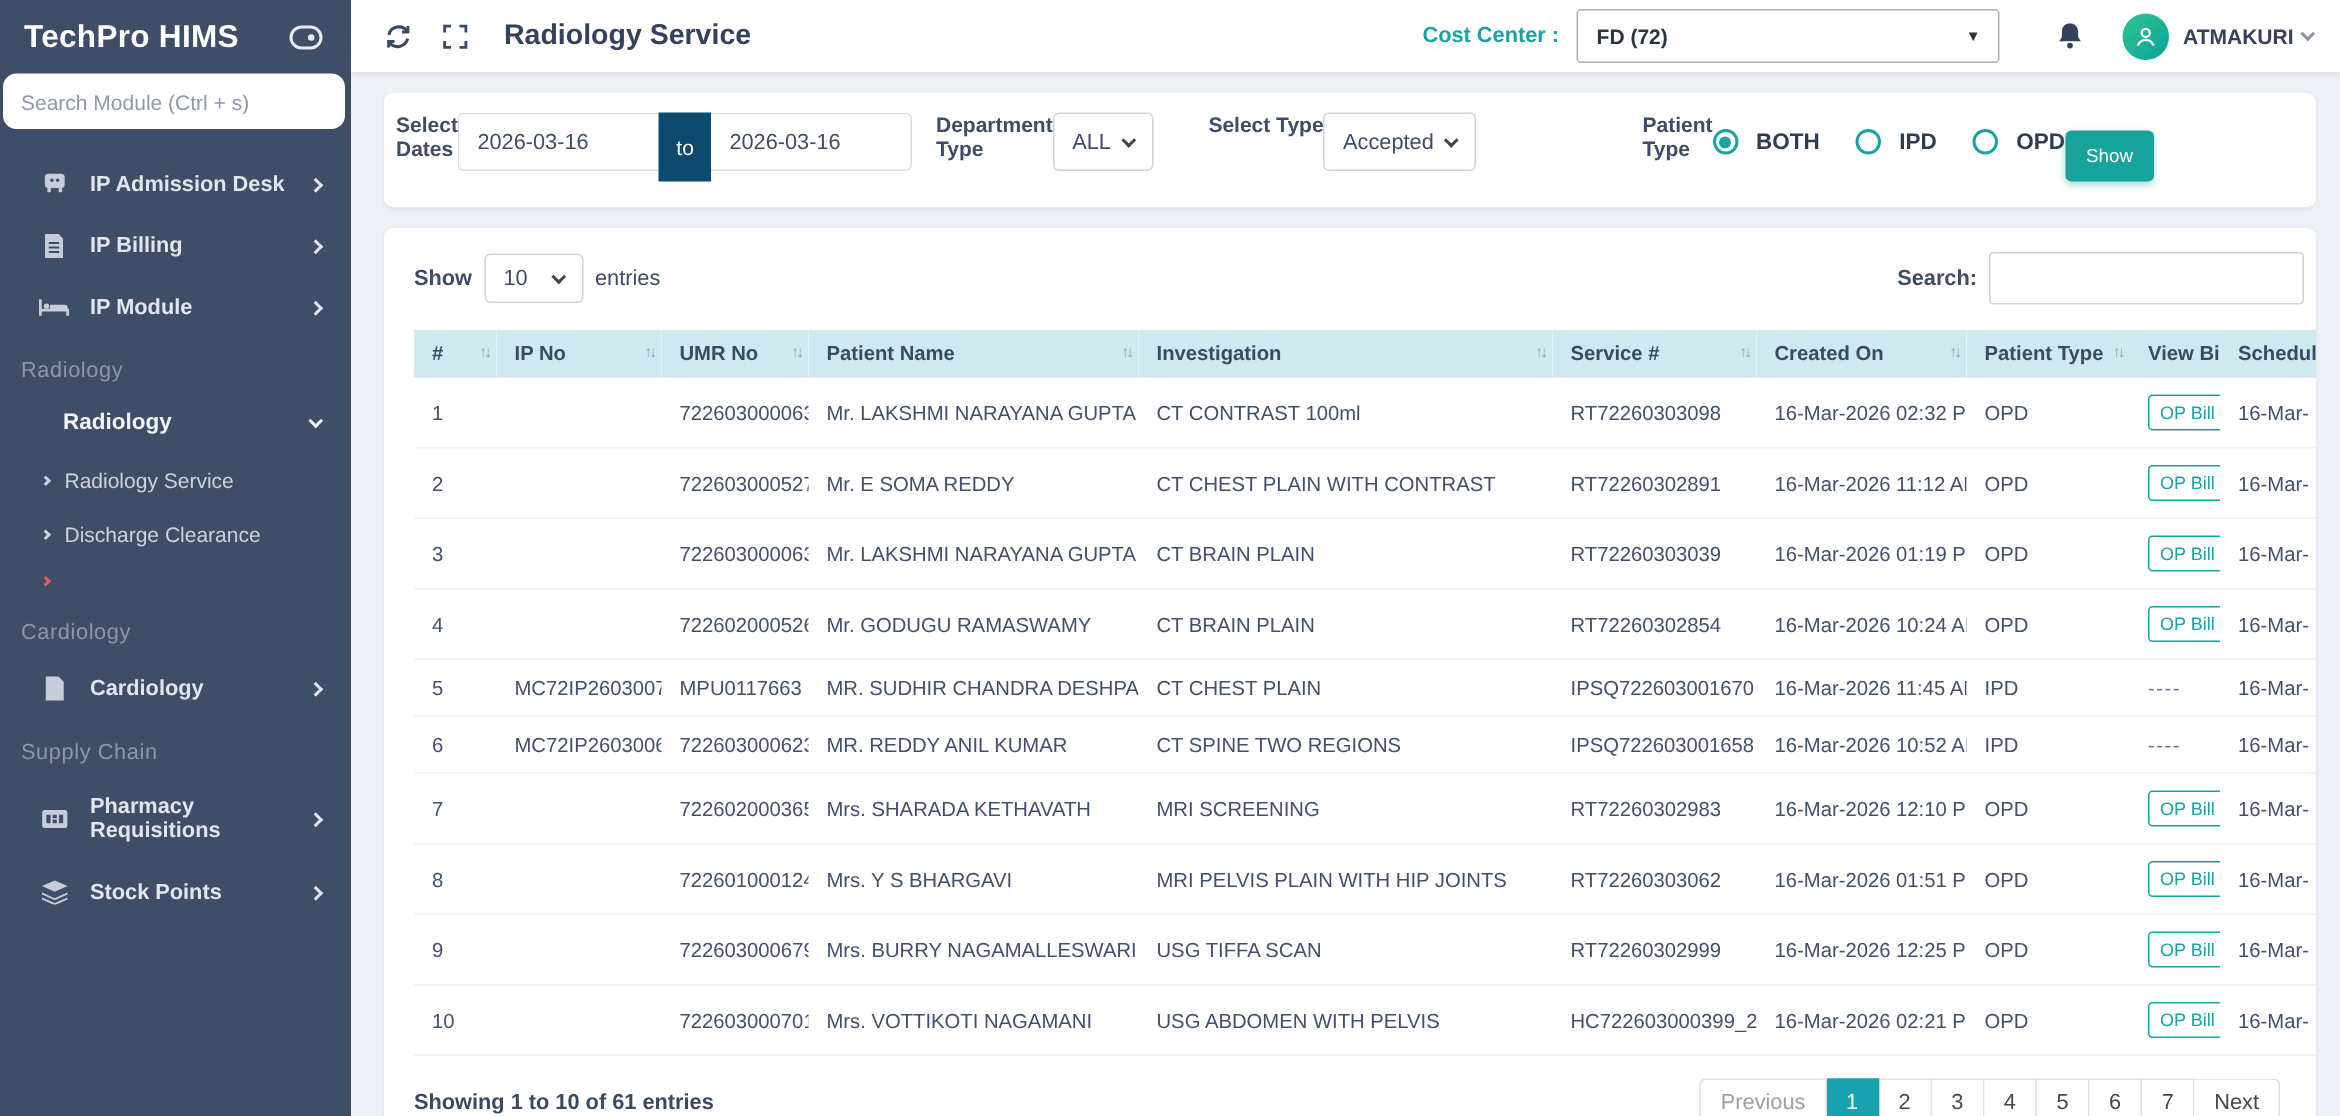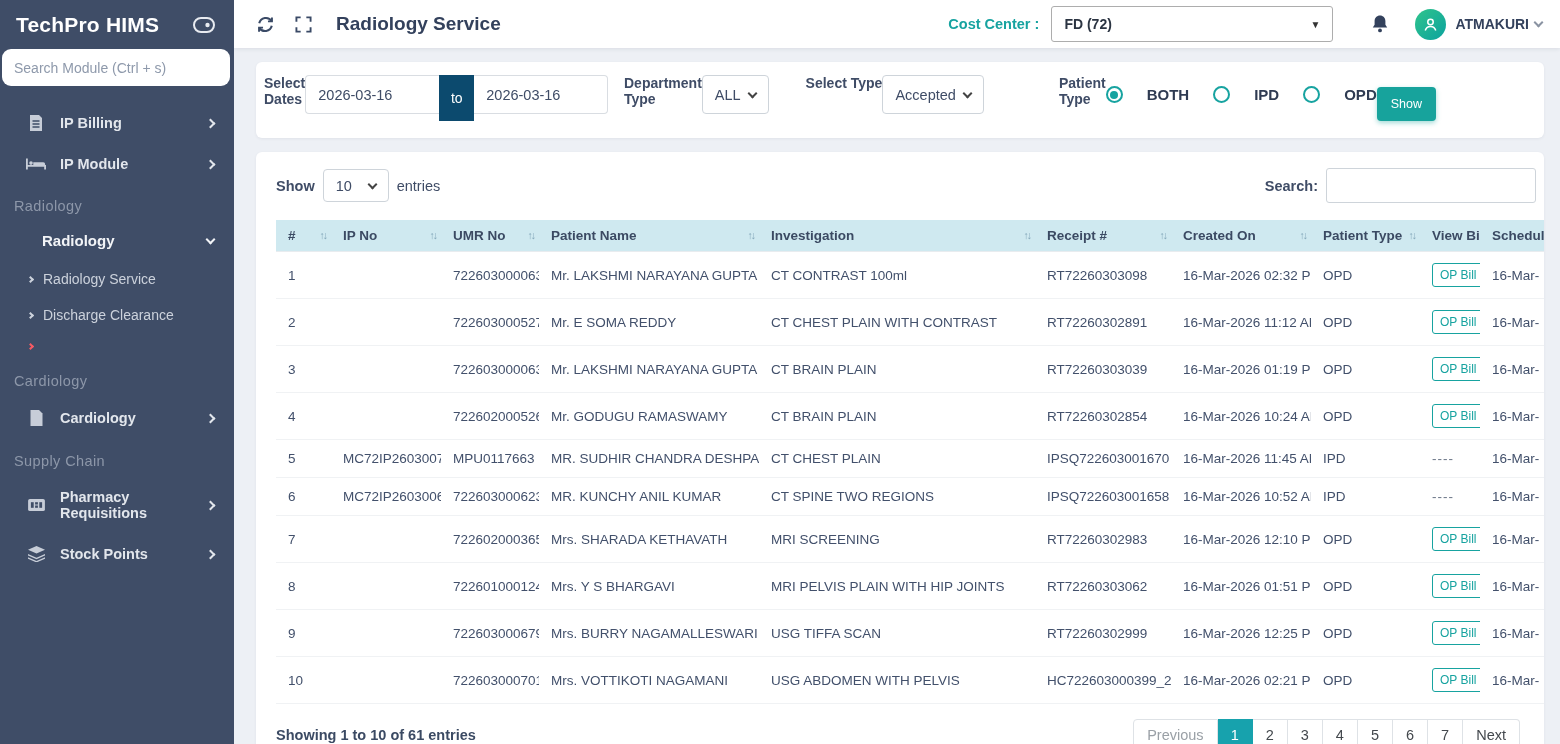--- a/index.html
+++ b/index.html
@@ -50,21 +50,21 @@
   .flabel { color:#3f4c66; font-size:14px; font-weight:bold; margin-bottom:7px; }
   .date-group { display:flex; }
   .date-input { width:134px; height:39px; border:1px solid #d9dde2; padding:0 12px; font-size:14.5px; color:#3f4c66; display:flex; align-items:center; background:#fff; }
   .date-input.from { border-radius:4px 0 0 4px; border-right:none; }
   .date-input.to   { border-radius:0 4px 4px 0; border-left:none; }
   .to-box { width:35px; background:#0c4a6e; color:#fff; font-size:14px; display:flex; align-items:center; justify-content:center; }
   .sel { height:39px; border:1px solid #ced4da; border-radius:4px; background:#fff; display:flex; align-items:center; padding:0 12px; font-size:14.5px; color:#3f4c66; cursor:pointer; }
   .sel .grow { flex:1; }
   .sel .chev { color:#444; margin-left:8px; }
   .radios { display:flex; align-items:center; gap:24px; height:39px; }
-  .radio { display:flex; align-items:center; gap:24px; cursor:pointer; }
+  .radio { display:flex; align-items:center; gap:12px; cursor:pointer; }
   .radio .circle { width:17px; height:17px; border-radius:50%; border:2px solid #17a3a0; display:flex; align-items:center; justify-content:center; background:#fff; }
   .radio.checked .circle::after { content:""; width:8px; height:8px; border-radius:50%; background:#17a3a0; }
   .radio .rlabel { font-size:15px; font-weight:bold; color:#2f3b52; }
   .show-btn { margin-left:auto; margin-right:108px; margin-top:12px; height:34px; padding:0 14px; background:#17a39c; color:#fff; border:none; border-radius:4px; font-size:12.5px; font-family:"Liberation Sans",sans-serif; cursor:pointer; box-shadow:0 2px 5px rgba(23,163,156,.4); align-self:flex-start; }
 
   
   .table-card { margin-top:14px; padding-top:16px; padding-bottom:14px; }
   .tctrl { display:flex; align-items:center; padding:0 8px 0 20px; font-size:14.5px; color:#3f4c66; }
   .len-label { font-weight:bold; }
   .len-sel { width:66px; height:33px; margin:0 8px; }
@@ -102,20 +102,32 @@
       <svg width="24" height="18" viewBox="0 0 24 18" fill="none" stroke="currentColor" stroke-width="2">
         <rect x="2" y="2" width="20" height="14" rx="7"></rect>
         <circle cx="15.5" cy="9" r="2.2" fill="currentColor" stroke="none"></circle>
       </svg>
     </div>
   </div>
   <div class="side-search">
     <input type="text" placeholder="Search Module (Ctrl + s)" style="">
   </div>
   <nav class="side-menu" id="side-menu">
+      <div class="side-item">
+        <span class="ico">
+          <svg width="19" height="17" viewBox="0 0 20 18" fill="none" stroke="currentColor" stroke-width="1.7">
+            <rect x="3" y="2" width="14" height="10" rx="2.5" fill="currentColor" stroke="none"></rect>
+            <circle cx="8" cy="6.5" r="1.2" fill="#3f4d67" stroke="none"></circle>
+            <circle cx="12" cy="6.5" r="1.2" fill="#3f4d67" stroke="none"></circle>
+            <path d="M6 12 v3 M14 12 v3" stroke-width="2.4"></path>
+          </svg>
+        </span>
+        <span class="lbl">IP Admission Desk</span>
+        <span class="chev"></span>
+      </div>
       <div class="side-item">
         <span class="ico">
           <svg width="16" height="18" viewBox="0 0 16 18" fill="currentColor">
             <path d="M2 1 h9 l3 3 v13 H2 z"></path>
             <path d="M4.5 7 h7 M4.5 10 h7 M4.5 13 h7" stroke="#3f4d67" stroke-width="1.3"></path>
           </svg>
         </span>
         <span class="lbl">IP Billing</span>
         <span class="chev"></span>
       </div>
@@ -288,21 +300,21 @@
 
       <div class="twrap">
         <table>
           <thead>
               <tr id="thead-row">
                 <th style="width: 55px;"><span>#</span><span class="sort">↑↓</span></th>
                 <th style="width: 110px;"><span>IP No</span><span class="sort">↑↓</span></th>
                 <th style="width: 98px;"><span>UMR No</span><span class="sort">↑↓</span></th>
                 <th style="width: 220px;"><span>Patient Name</span><span class="sort">↑↓</span></th>
                 <th style="width: 276px;"><span>Investigation</span><span class="sort">↑↓</span></th>
-                <th style="width: 136px;"><span>Receipt #</span><span class="sort">↑↓</span></th>
+                <th style="width: 136px;"><span>Service #</span><span class="sort">↑↓</span></th>
                 <th style="width: 140px;"><span>Created On</span><span class="sort">↑↓</span></th>
                 <th style="width: 109px;"><span>Patient Type</span><span class="sort">↑↓</span></th>
                 <th style="width: 60px;"><span>View Bill</span></th>
                 <th style="width: 120px;"><span>Schedul</span></th>
               </tr>
             </thead>
           <tbody id="tbody">
               <tr>
                 <td>1</td>
                 <td></td>
@@ -360,21 +372,21 @@
                 <td>IPSQ722603001670</td>
                 <td>16-Mar-2026 11:45 AM</td>
                 <td>IPD</td>
                 <td><span class="dash">----</span></td>
                 <td>16-Mar-</td>
               </tr>
               <tr>
                 <td>6</td>
                 <td>MC72IP26030067</td>
                 <td>722603000623</td>
-                <td>MR. KUNCHY ANIL KUMAR</td>
+                <td>MR. REDDY ANIL KUMAR</td>
                 <td>CT SPINE TWO REGIONS</td>
                 <td>IPSQ722603001658</td>
                 <td>16-Mar-2026 10:52 AM</td>
                 <td>IPD</td>
                 <td><span class="dash">----</span></td>
                 <td>16-Mar-</td>
               </tr>
               <tr>
                 <td>7</td>
                 <td></td>

